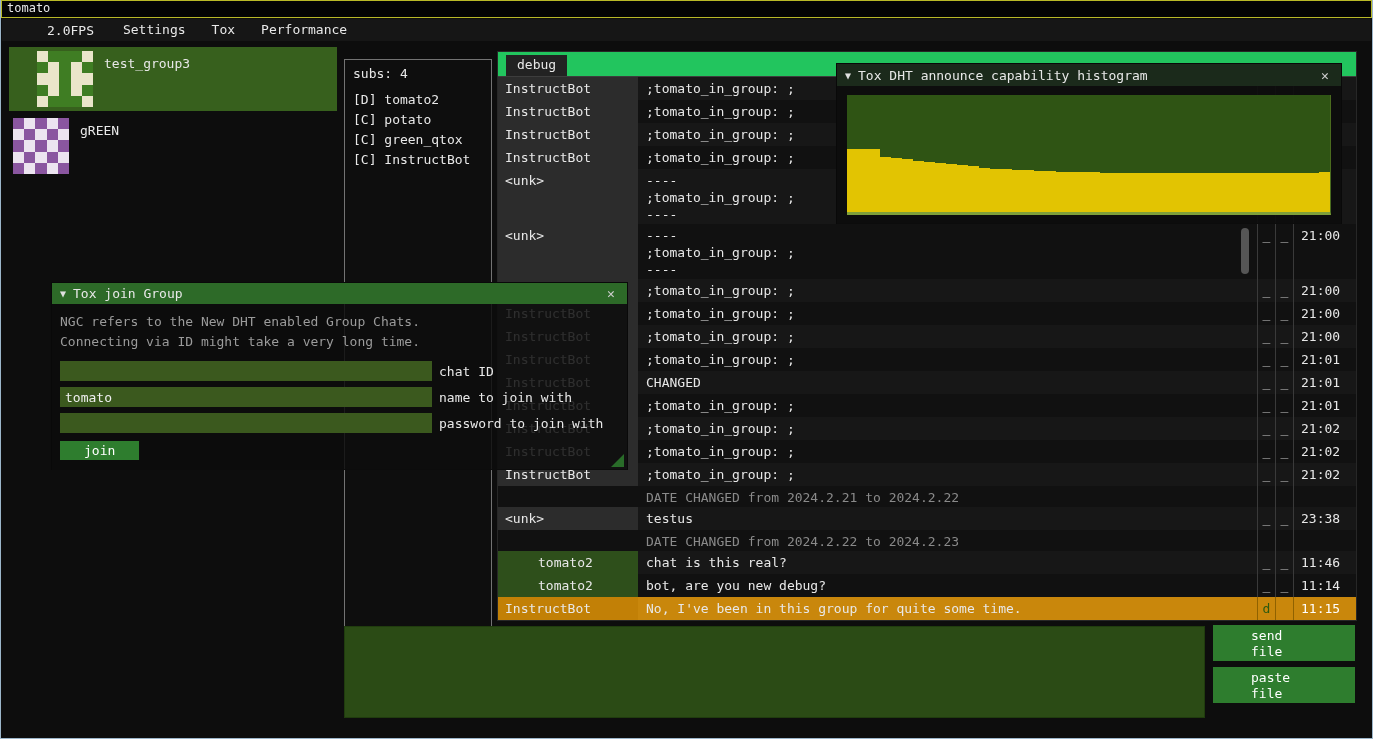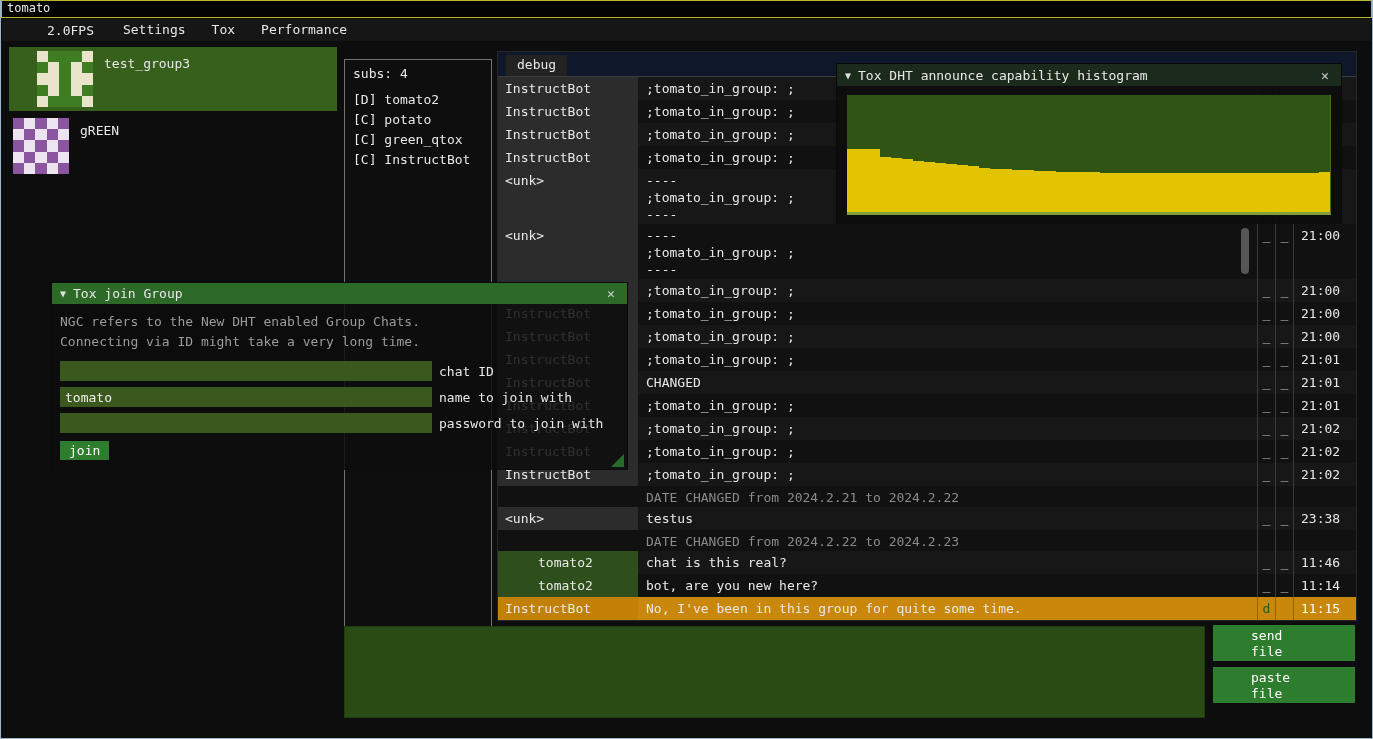--- a/index.html
+++ b/index.html
@@ -40,21 +40,21 @@
   
   .subs-panel {
     position: absolute; left: 343px; top: 59px; width: 148px; height: 648px;
     background: #0e0e0e; border: 1px solid #737373;
   }
   .subs-header { padding: 6px 8px 9px; }
   .sub-item { padding: 0 8px; line-height: 20px; }
   
   .chat-panel {
     position: absolute; left: 497px; top: 52px; width: 858px; height: 568px;
-    background: #0f172a; box-shadow: 0 0 0 1px #272727;
+    background: #22c55e; box-shadow: 0 0 0 1px #272727;
   }
   .tabbar { height: 25px; border-bottom: 1px solid #3d3d3d; position: relative; }
   .tab {
     position: absolute; left: 8px; top: 3px; bottom: 0;
     padding: 2px 11px 0; background: #222222;
   }
   .chat-rows { position: absolute; left: 0; top: 25px; right: 0; bottom: 0; overflow: hidden; }
   .row { display: flex; align-items: stretch; min-height: 23px; line-height: 17px; background: #111111; }
   .row:nth-child(odd) { background: #171717; }
   .row.multiline { min-height: 55px; }
@@ -100,21 +100,21 @@
   .info-line { line-height: 20px; color: #9b9b9b; }
   .join-fields { margin-top: 6px; }
   .field-row { display: flex; align-items: center; height: 26px; }
   .field-input {
     width: 372px; height: 20px; background: #3b591e; border: none; outline: none;
     color: #efefef; font: inherit; padding: 0 5px;
   }
   .field-label { margin-left: 7px; }
   .join-btn {
     margin-top: 5px; background: #2e7d2e; border: none; color: #fff;
-    font: inherit; padding: 2px 9px; cursor: default;
+    font: inherit; padding: 2px 24px; cursor: default;
   }
   .resize-grip {
     position: absolute; right: 3px; bottom: 3px; width: 0; height: 0;
     border-left: 13px solid transparent; border-bottom: 13px solid #2e7d2e; opacity: .85;
   }
   
   .message-input {
     position: absolute; left: 343px; top: 626px; width: 861px; height: 92px;
     background: #2b4b15; border: 1px solid #203c0e; color: #fff; font: inherit;
     padding: 4px 6px; resize: none; outline: none;
@@ -354,21 +354,21 @@
         </div>
         <div class="row k-peer">
           <div class="cell-name">tomato2</div>
           <div class="cell-msg">chat is this real?</div>
           <div class="cell-f">_</div>
           <div class="cell-f">_</div>
           <div class="cell-time">11:46</div>
         </div>
         <div class="row k-peer">
           <div class="cell-name">tomato2</div>
-          <div class="cell-msg">bot, are you new here?</div>
+          <div class="cell-msg">bot, are you new debug?</div>
           <div class="cell-f">_</div>
           <div class="cell-f">_</div>
           <div class="cell-time">11:14</div>
         </div>
         <div class="row k-highlight">
           <div class="cell-name">InstructBot</div>
           <div class="cell-msg">No, I've been in this group for quite some time.</div>
           <div class="cell-f">d</div>
           <div class="cell-f"></div>
           <div class="cell-time">11:15</div>

